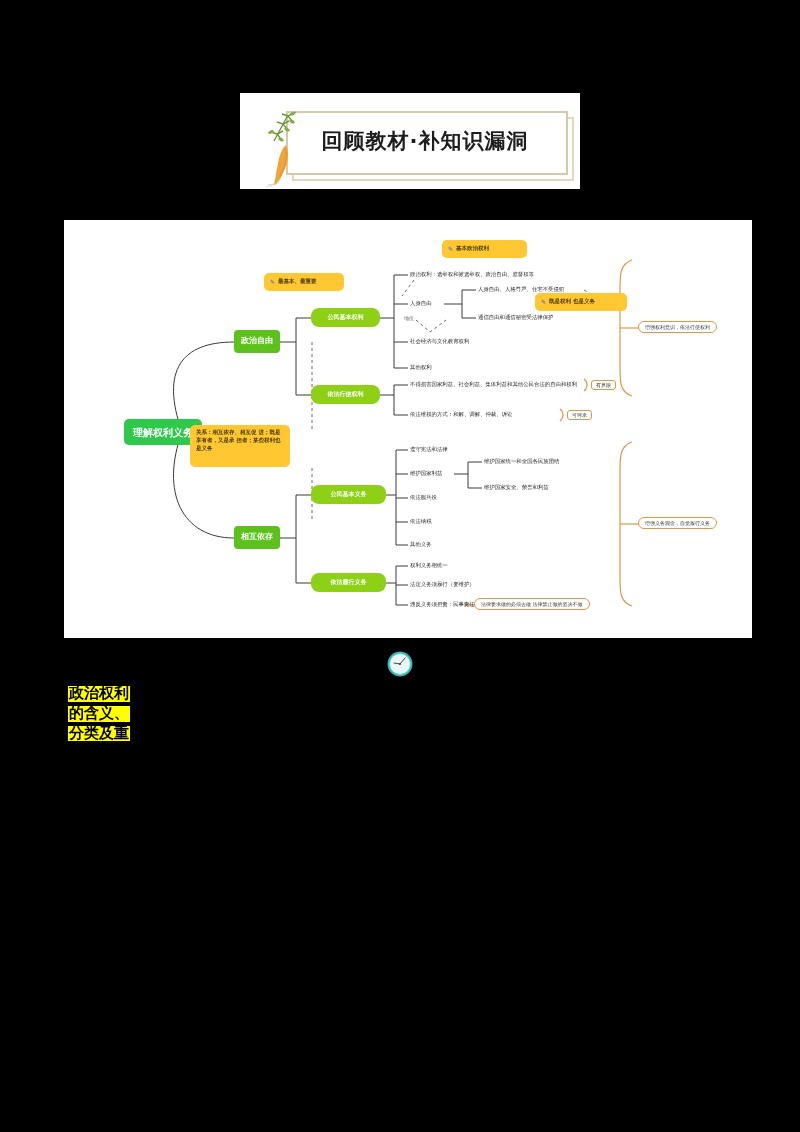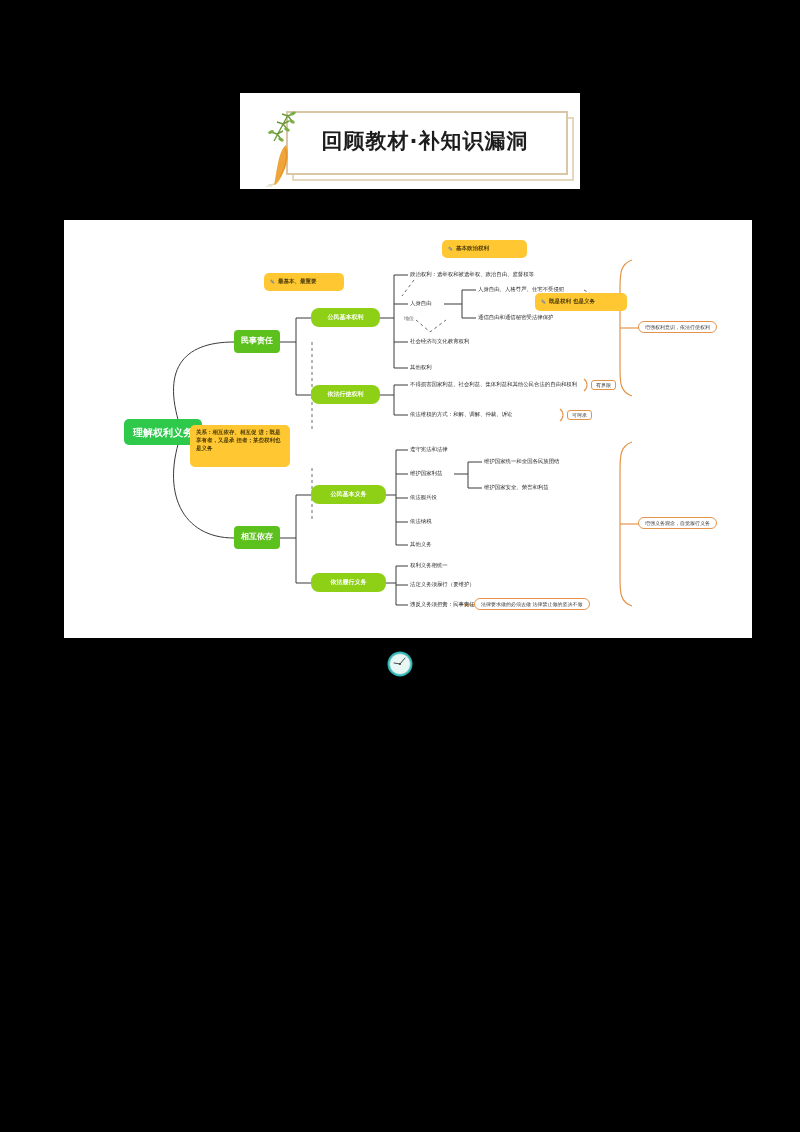--- a/index.html
+++ b/index.html
@@ -207,21 +207,21 @@
       </g>
 
       <g stroke="#e2954a" stroke-width="1.1" fill="none">
         <path d="M520 159 C524 162 524 168 520 171"></path>
         <path d="M496 189 C500 192 500 198 496 201"></path>
       </g>
     </svg>
 
     <div class="node node-root" style="left:60px;top:199px;width:78px;height:26px;text-align:right;">理解权利义务</div>
 
-    <div class="node node-l1" style="left:170px;top:110px;width:46px;height:23px;">民事责任</div>
+    <div class="node node-l1" style="left:170px;top:110px;width:46px;height:23px;">政治自由</div>
     <div class="node node-l1" style="left:170px;top:306px;width:46px;height:23px;">相互依存</div>
 
     <div class="node node-l2" style="left:247px;top:88px;width:69px;height:19px;">公民基本权利</div>
     <div class="node node-l2" style="left:247px;top:165px;width:69px;height:19px;">依法行使权利</div>
     <div class="node node-l2" style="left:247px;top:265px;width:75px;height:19px;">公民基本义务</div>
     <div class="node node-l2" style="left:247px;top:353px;width:75px;height:19px;">依法履行义务</div>
 
     <div class="leaf" style="left:346px;top:51px;">政治权利：选举权和被选举权、政治自由、监督权等</div>
     <div class="leaf" style="left:346px;top:80px;">人身自由</div>
     <div class="leaf sm" style="left:340px;top:95px;color:#555;">地位</div>
@@ -280,14 +280,19 @@
   <svg id="clock-icon" viewBox="0 0 28 28">
     <circle cx="14" cy="14" r="12.5" fill="#2fb5b5"></circle>
     <circle cx="14" cy="14" r="10.5" fill="#e9f7f4" stroke="#69c8c4" stroke-width="1"></circle>
     <g stroke="#4a4a4a" stroke-width="1" stroke-linecap="round">
       <path d="M14 14 L8 13"></path>
       <path d="M14 14 L19 8"></path>
     </g>
     <circle cx="14" cy="14" r="0.9" fill="#333"></circle>
   </svg>
 
+  <div id="note-block">
+    <span class="note-line">政治权利</span>
+    <span class="note-line">的含义、</span>
+    <span class="note-line">分类及重</span>
+  </div>
 
 </div>
 
 </body></html>

